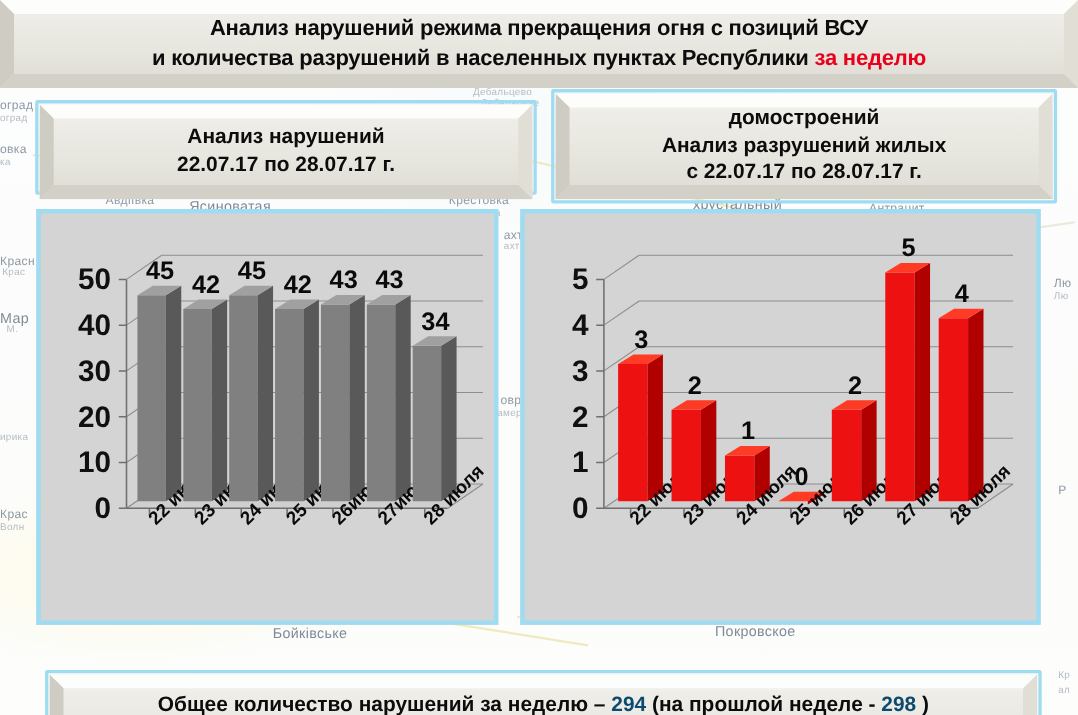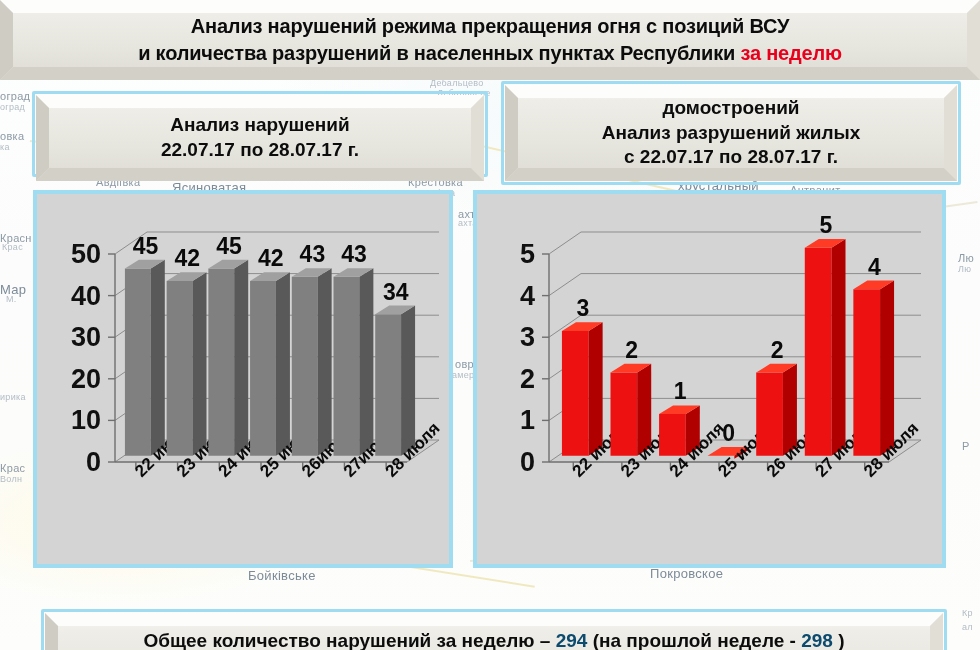--- a/index.html
+++ b/index.html
@@ -110,21 +110,21 @@
       <div class="map-label" style="left: 0px; top: 90px;">оград</div>
       <div class="map-label sm" style="left: 0px; top: 102px;">оград</div>
       <div class="map-label" style="left: 0px; top: 130px;">овка</div>
       <div class="map-label sm" style="left: 0px; top: 142px;">ка</div>
       <div class="map-label" style="left: 408px; top: 176px;">Крестовка</div>
       <div class="map-label sm" style="left: 412px; top: 188px;">Хрестівка</div>
       <div class="map-label" style="left: 96px; top: 176px;">Авдіївка</div>
       <div class="map-label big" style="left: 172px; top: 180px;">Ясиноватая</div>
       <div class="map-label" style="left: 310px; top: 190px;">Жданівка</div>
       <div class="map-label sm" style="left: 382px; top: 196px;">Хрестівка</div>
-      <div class="map-label big" style="left: 630px; top: 178px; margin-left: 48px;">хрустальный</div>
+      <div class="map-label big" style="left: 630px; top: 178px;">хрустальный</div>
       <div class="map-label" style="left: 790px; top: 184px;">Антрацит</div>
       <div class="map-label" style="left: 458px; top: 208px;">ахтер</div>
       <div class="map-label sm" style="left: 458px; top: 218px;">ахтар</div>
       <div class="map-label" style="left: 0px; top: 232px;">Красн</div>
       <div class="map-label sm" style="left: 2px; top: 242px;">Крас</div>
       <div class="map-label big" style="left: 0px; top: 282px;">Мар</div>
       <div class="map-label sm" style="left: 6px; top: 294px;">М.</div>
       <div class="map-label" style="left: 958px; top: 252px;">Лю</div>
       <div class="map-label sm" style="left: 958px; top: 264px;">Лю</div>
       <div class="map-label" style="left: 455px; top: 358px;">овро</div>

